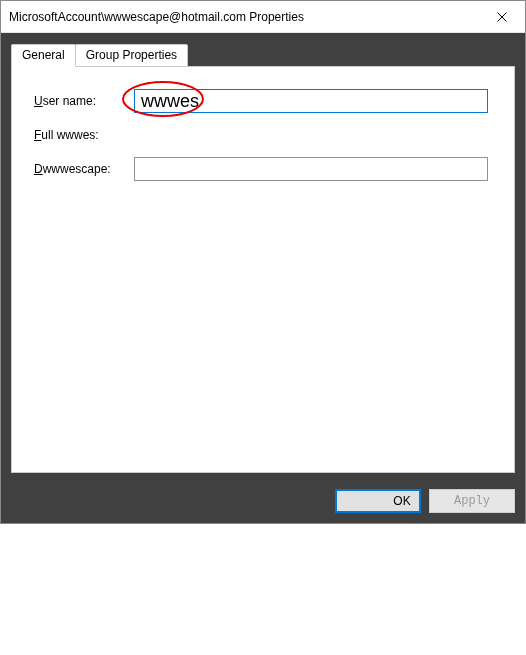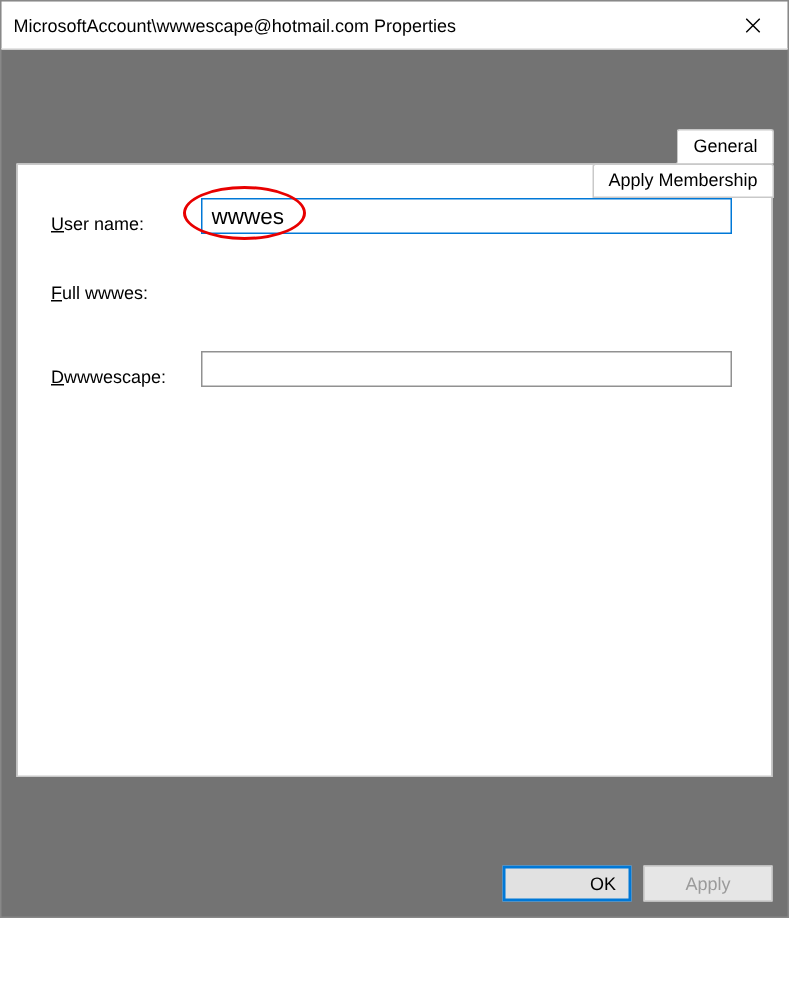--- a/index.html
+++ b/index.html
@@ -6,27 +6,26 @@
   body {
     margin: 0;
     padding: 0;
     font-family: "Segoe UI", Tahoma, sans-serif;
     font-size: 12px;
     background: #fff;
     color: #000;
   }
   .window {
     width: 526px;
-    height: 612px;
+    height: 524px;
     border: 1px solid #888;
-    background: #737373;
+    background: #404040;
     display: flex;
     flex-direction: column;
     position: relative;
-    gap: 43px;
   }
   .titlebar {
     height: 32px;
     display: flex;
     align-items: center;
     padding-left: 8px;
     border-bottom: 1px solid #e5e5e5;
     background: #fff;
   }
   .titlebar .title {
@@ -51,21 +50,20 @@
     display: flex;
     flex-direction: column;
   }
 
   .tabstrip {
     display: flex;
     align-items: flex-end;
     height: 24px;
     position: relative;
     z-index: 2;
-    flex-direction: column;
   }
   .tab {
     padding: 3px 10px 4px 10px;
     border: 1px solid #c9c9c9;
     border-top-left-radius: 2px;
     border-top-right-radius: 2px;
     background: #fff;
     font-size: 12px;
     cursor: pointer;
     margin-right: -1px;
@@ -82,38 +80,38 @@
     border: 1px solid #c9c9c9;
     margin-top: -1px;
     background: #fff;
     padding: 22px 26px 20px 22px;
     position: relative;
     z-index: 1;
   }
 
   .form-row {
     display: flex;
-    align-items: flex-end;
-    margin-bottom: 32px;
+    align-items: center;
+    margin-bottom: 15px;
   }
   .form-row .lbl {
     width: 100px;
     font-size: 12px;
   }
   .form-row .lbl .ul { text-decoration: underline; }
   .field-wrap {
     flex: 1;
     position: relative;
   }
   .textbox {
     width: 100%;
     height: 24px;
     border: 1px solid #919191;
     font-family: inherit;
-    font-size: 15px;
+    font-size: 18px;
     padding: 2px 6px;
     outline: none;
     background: #fff;
   }
   .textbox.focused {
     border-color: #0078d7;
   }
 
   .annot {
     position: absolute;
@@ -141,20 +139,21 @@
   .btn.default {
     border: 2px solid #0078d7;
     background: #e1e1e1;
     padding-left: 48px;
   }
   .btn:disabled {
     color: #9b9b9b;
     background: #e6e6e6;
     border-color: #cfcfcf;
     cursor: default;
+    font-family: Liberation Mono, monospace;
   }
 </style>
 </head>
 <body>
 
 <div class="window">
 
   <div class="titlebar">
     <div class="title">MicrosoftAccount\wwwescape@hotmail.com Properties</div>
     <div class="close">
@@ -162,21 +161,21 @@
         <line x1="0.5" y1="0.5" x2="9.5" y2="9.5" stroke-width="1"></line>
         <line x1="9.5" y1="0.5" x2="0.5" y2="9.5" stroke-width="1"></line>
       </svg>
     </div>
   </div>
 
   <div class="client">
 
     <div class="tabstrip">
       <div class="tab active">General</div>
-      <div class="tab">Apply Membership</div>
+      <div class="tab">Group Properties</div>
     </div>
 
     <div class="tabpanel">
 
       <div class="form-row">
         <div class="lbl"><span class="ul">U</span><span>ser name:</span></div>
         <div class="field-wrap">
           <input type="text" class="textbox focused" value="wwwes" style="">
           <div class="annot" style="left:-12px; top:-8px; width:82px; height:36px;"></div>
         </div>

